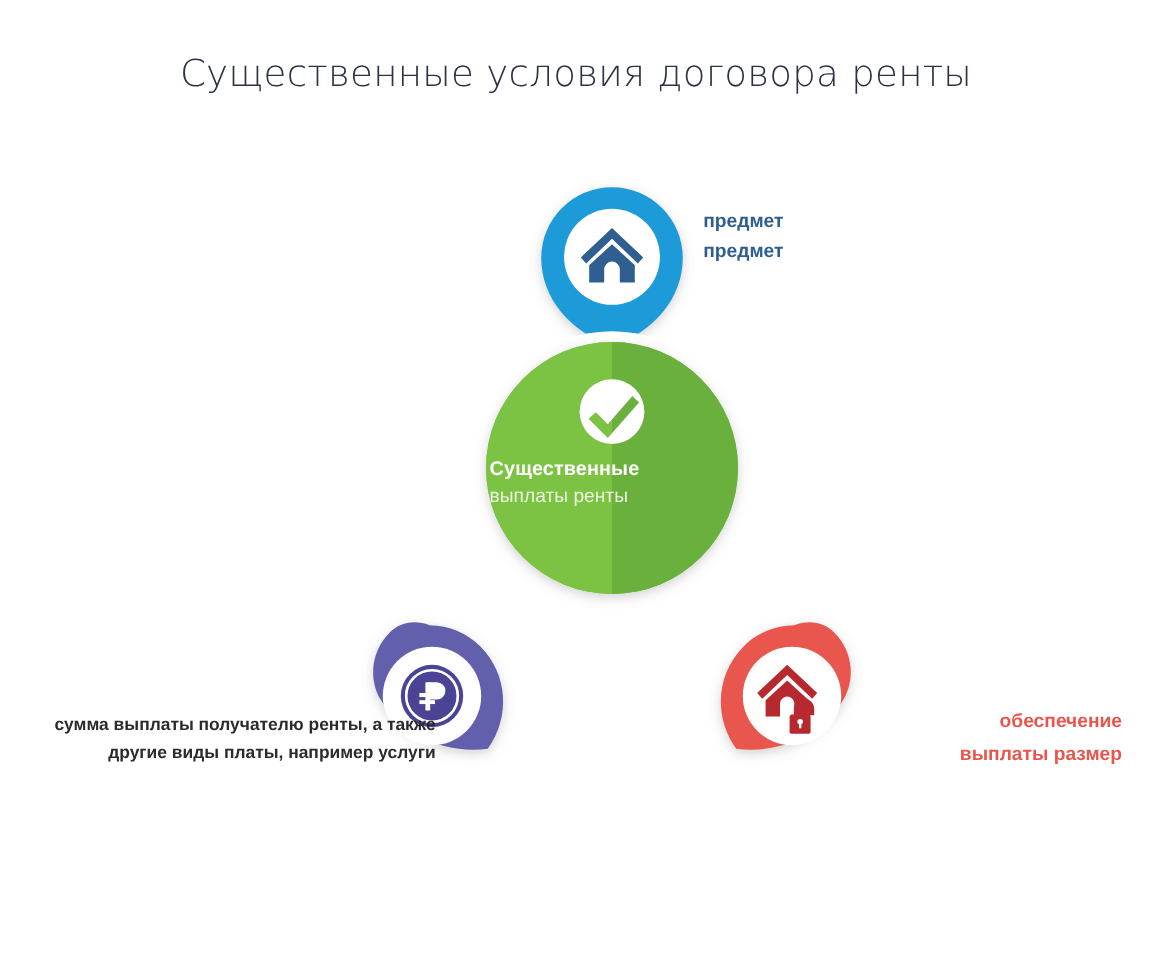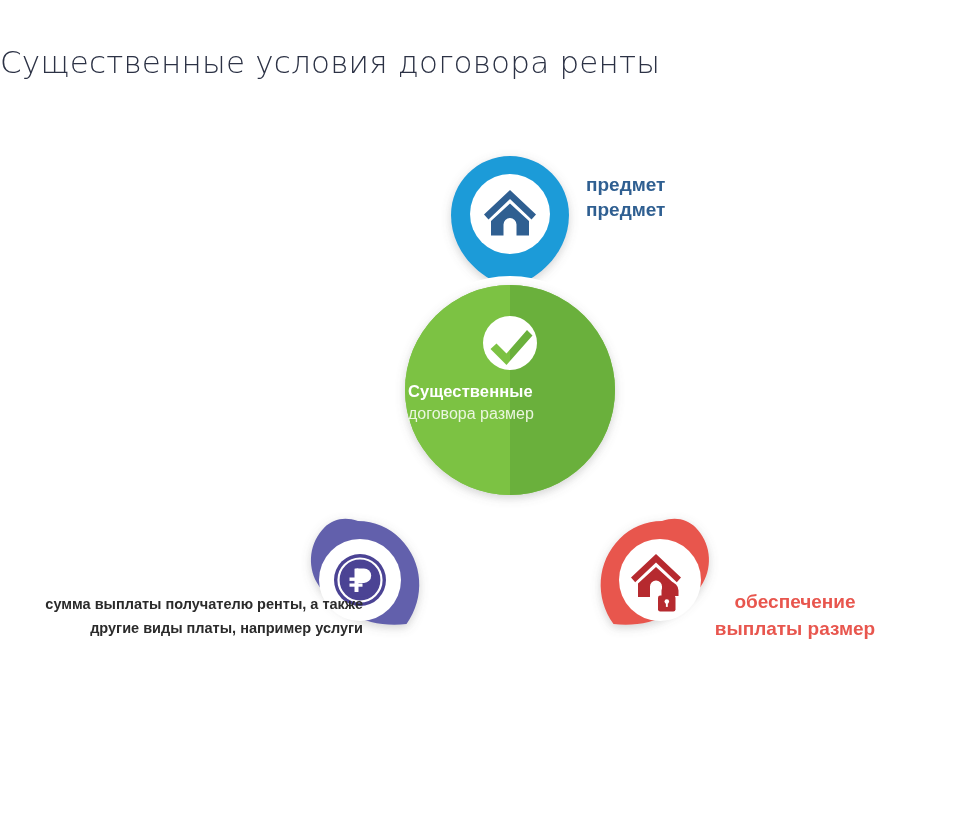--- a/index.html
+++ b/index.html
@@ -15,21 +15,21 @@
     font-family: "Liberation Sans", "DejaVu Sans", sans-serif;
     -webkit-font-smoothing: antialiased;
   }
 
   
   #page-title {
     position: absolute;
     top: 44px;
     left: 0;
     width: 960px;
-    text-align: left;
+    text-align: center;
     font-family: "DejaVu Sans", "Liberation Sans", sans-serif;
     font-size: 31px;
     font-weight: 300;
     letter-spacing: 0.2px;
     color: #2c3245;
     white-space: nowrap;
   }
 
   
   #infographic {
@@ -70,21 +70,21 @@
     line-height: 22px;
     color: #eaf6df;
     margin-top: 1px;
   }
 
   
   .node-label {
     position: absolute;
   }
   .node-label .label-title {
-    font-size: 19px;
+    font-size: 16px;
     font-weight: bold;
     line-height: 25px;
   }
   .node-label .label-desc {
     font-size: 14.5px;
     font-weight: 700;
     line-height: 24px;
     color: #2b2b2b;
     margin-top: 4px;
   }
@@ -102,21 +102,21 @@
     top: 448px;
     width: 335px;
     text-align: right;
   }
   #label-amount .label-title { color: #5b52a0; }
 
   #label-security {
     left: 655px;
     top: 448px;
     width: 280px;
-    text-align: center;
+    text-align: right;
   }
   #label-security .label-title { color: #e8564e; line-height: 27px; }
 </style>
 </head>
 <body>
 
 <div id="page-title">Существенные условия договора ренты</div>
 
 <div id="infographic">
 
@@ -251,21 +251,21 @@
       </g>
       <circle cx="510" cy="250" r="105" fill="#7cc243" clip-path="url(#clipLeftHalf)"></circle>
       <circle cx="510" cy="250" r="105" fill="#6ab03c" clip-path="url(#clipRightHalf)"></circle>
 
       <rect x="470" y="163" width="80" height="80" fill="#ffffff" mask="url(#checkMask)"></rect>
     </g>
   </svg>
 
   <div id="center-text">
     <div class="line-strong">Существенные</div>
-    <div class="line-light">договора размер</div>
+    <div class="line-light">выплаты ренты</div>
   </div>
 
   <div class="node-label" id="label-subject">
     <div class="label-title">предмет</div>
     <div class="label-title">предмет</div>
   </div>
 
   <div class="node-label" id="label-amount">
     <div class="label-desc">сумма выплаты получателю ренты, а также другие виды платы, например услуги</div>
   </div>

